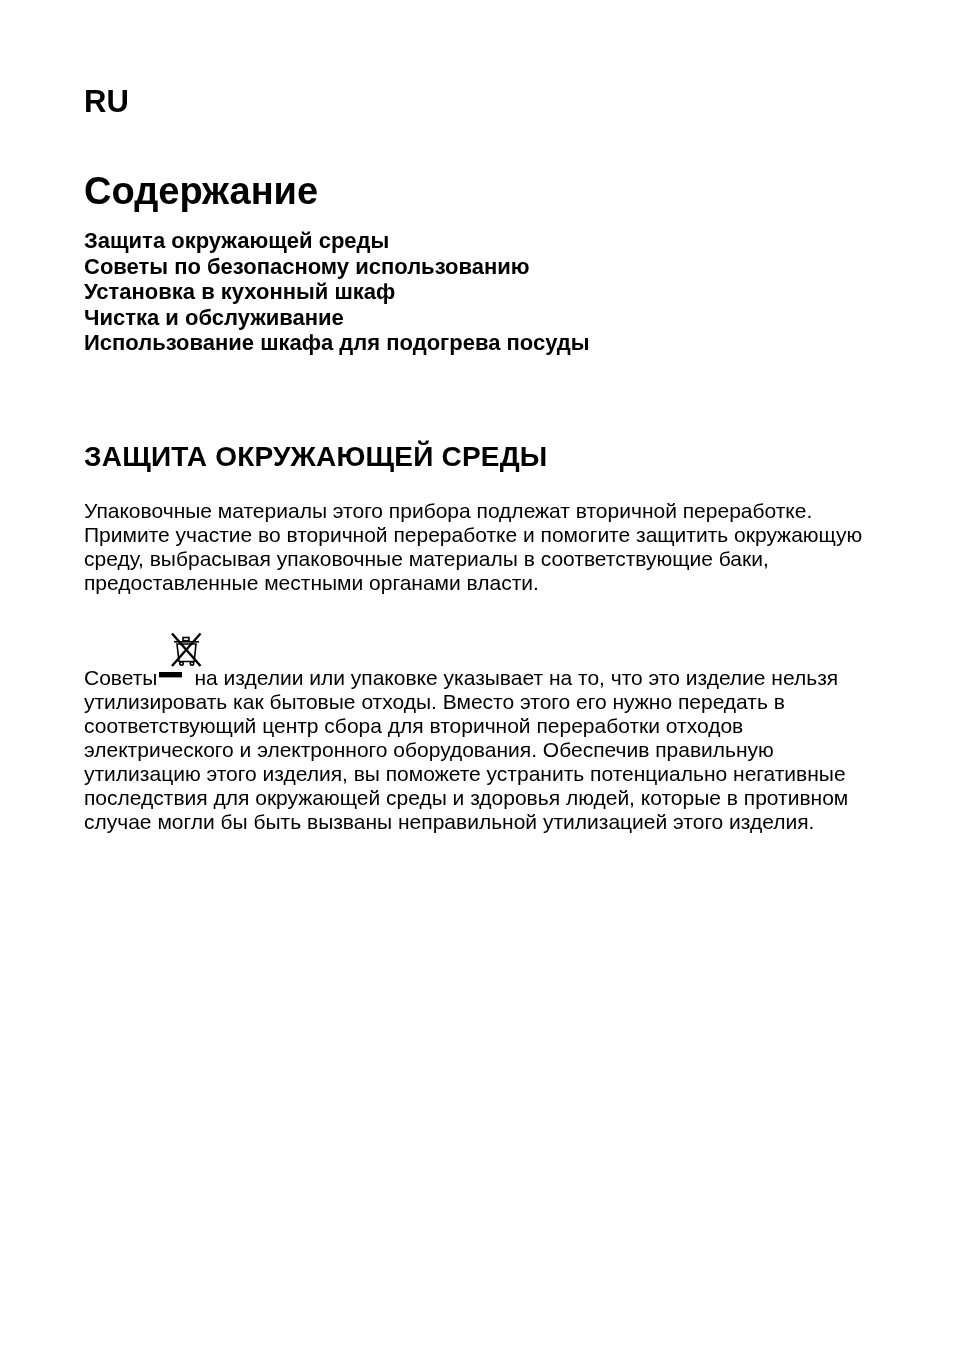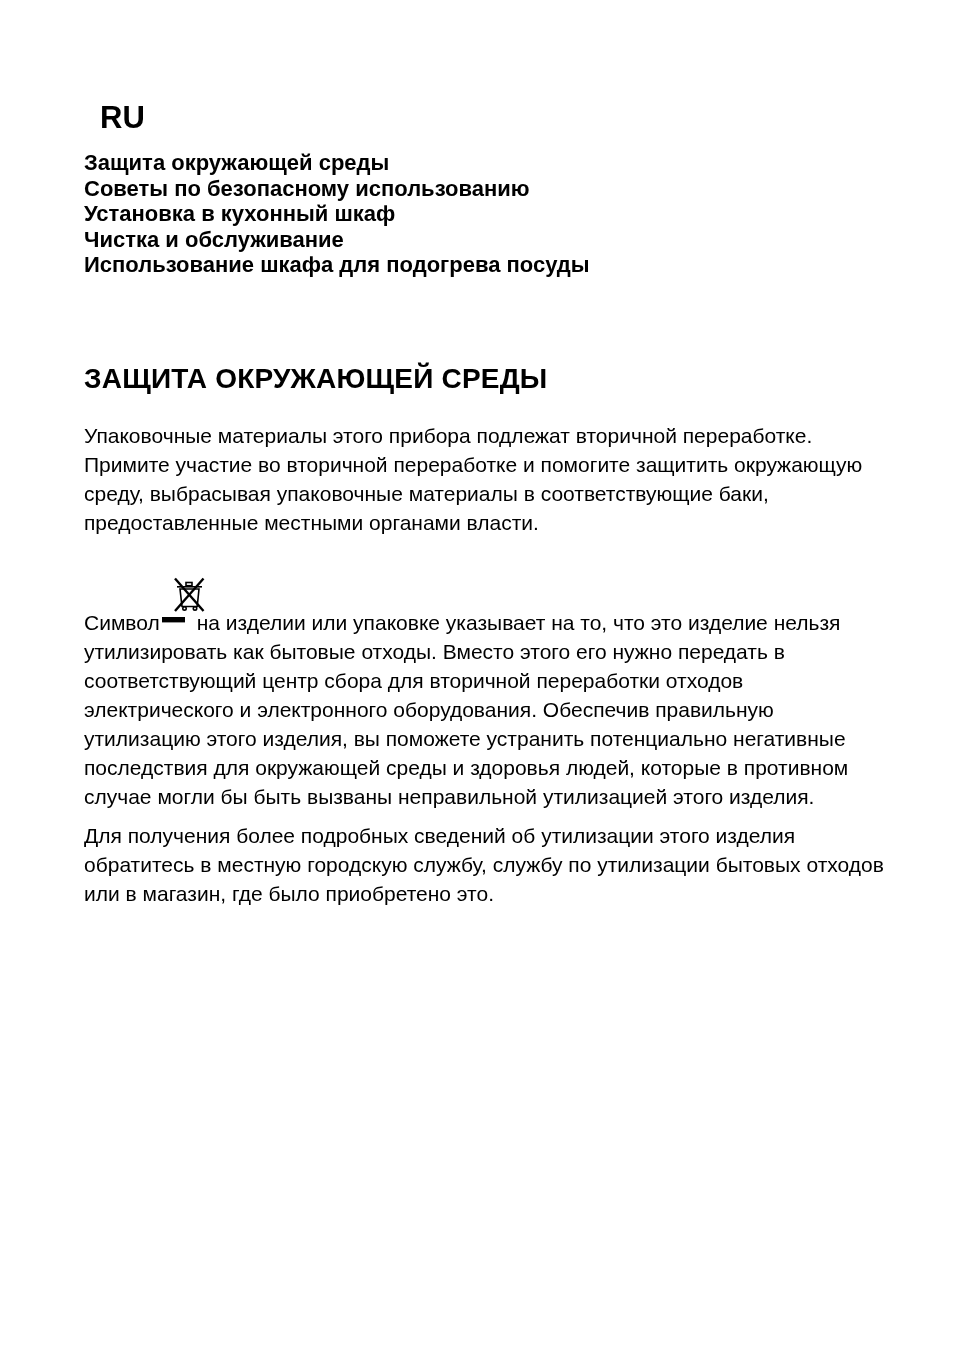--- a/index.html
+++ b/index.html
@@ -11,21 +11,21 @@
     color: #000000;
     font-family: "Liberation Sans", "DejaVu Sans", sans-serif;
     box-sizing: border-box;
     padding: 86px 0 0 84px;
     overflow: hidden;
   }
   .lang-code {
     font-size: 31px;
     font-weight: bold;
     line-height: 32px;
-    margin: 16px;
+    margin: 0;
   }
   .contents-title {
     font-size: 38px;
     font-weight: bold;
     line-height: 42px;
     margin: 52px 0 0 0;
   }
   .toc { margin-top: 16px; }
   .toc-item {
     font-size: 22px;
@@ -35,21 +35,21 @@
   }
   .section-heading {
     font-size: 28px;
     font-weight: bold;
     line-height: 32px;
     margin: 85px 0 0 0;
     letter-spacing: 0.2px;
   }
   p.body {
     font-size: 21px;
-    line-height: 29px;
+    line-height: 24px;
     width: 872px;
     margin: 0;
     white-space: pre-line;
   }
   #para-packaging { margin-top: 26px; }
   #para-symbol    { margin-top: 71px; }
   #para-disposal  { margin-top: 10px; }
   .weee-wrap {
     display: inline-block;
     width: 37px;
@@ -66,54 +66,52 @@
     overflow: visible;
   }
 </style>
 </head>
 <body>
 
 <div class="page">
 
   <h1 class="lang-code">RU</h1>
 
+  <h2 class="contents-title">Содержание</h2>
 
   <nav class="toc">
     <div class="toc-item">Защита окружающей среды</div>
     <div class="toc-item">Советы по безопасному использованию</div>
     <div class="toc-item">Установка в кухонный шкаф</div>
     <div class="toc-item">Чистка и обслуживание</div>
     <div class="toc-item">Использование шкафа для подогрева посуды</div>
   </nav>
 
   <h3 class="section-heading">ЗАЩИТА ОКРУЖАЮЩЕЙ СРЕДЫ</h3>
 
   <p class="body" id="para-packaging">Упаковочные материалы этого прибора подлежат вторичной переработке.
 Примите участие во вторичной переработке и помогите защитить окружающую
 среду, выбрасывая упаковочные материалы в соответствующие баки,
 предоставленные местными органами власти.</p>
 
-  <p class="body" id="para-symbol"><span>Символ</span><span class="weee-wrap"><svg viewBox="0 0 38 48" xmlns="http://www.w3.org/2000/svg" aria-hidden="true">
+  <p class="body" id="para-symbol"><span>Советы</span><span class="weee-wrap"><svg viewBox="0 0 38 48" xmlns="http://www.w3.org/2000/svg" aria-hidden="true">
           <g stroke="#000000" fill="none" stroke-width="1.6">
             <rect x="20" y="5.5" width="6" height="3.2"></rect>
             <line x1="11" y1="9.8" x2="36" y2="9.8"></line>
             <path d="M14 12 L33 12 L31.2 29.5 L16 29.5 Z"></path>
             <circle cx="18.5" cy="31.4" r="1.7"></circle>
             <circle cx="29" cy="31.4" r="1.7"></circle>
           </g>
           <g stroke="#000000" stroke-width="2.4">
             <line x1="9" y1="1.5" x2="37.5" y2="34"></line>
             <line x1="37.5" y1="1.5" x2="9" y2="34"></line>
           </g>
           <rect x="-4" y="40" width="23" height="5.4" fill="#000000"></rect>
         </svg></span><span>на изделии или упаковке указывает на то, что это изделие нельзя
 утилизировать как бытовые отходы. Вместо этого его нужно передать в
 соответствующий центр сбора для вторичной переработки отходов
 электрического и электронного оборудования. Обеспечив правильную
 утилизацию этого изделия, вы поможете устранить потенциально негативные
 последствия для окружающей среды и здоровья людей, которые в противном
 случае могли бы быть вызваны неправильной утилизацией этого изделия.</span></p>
 
-  <p class="body" id="para-disposal">Для получения более подробных сведений об утилизации этого изделия
-обратитесь в местную городскую службу, службу по утилизации бытовых отходов
-или в магазин, где было приобретено это.</p>
 
 </div>
 
 </body></html>

